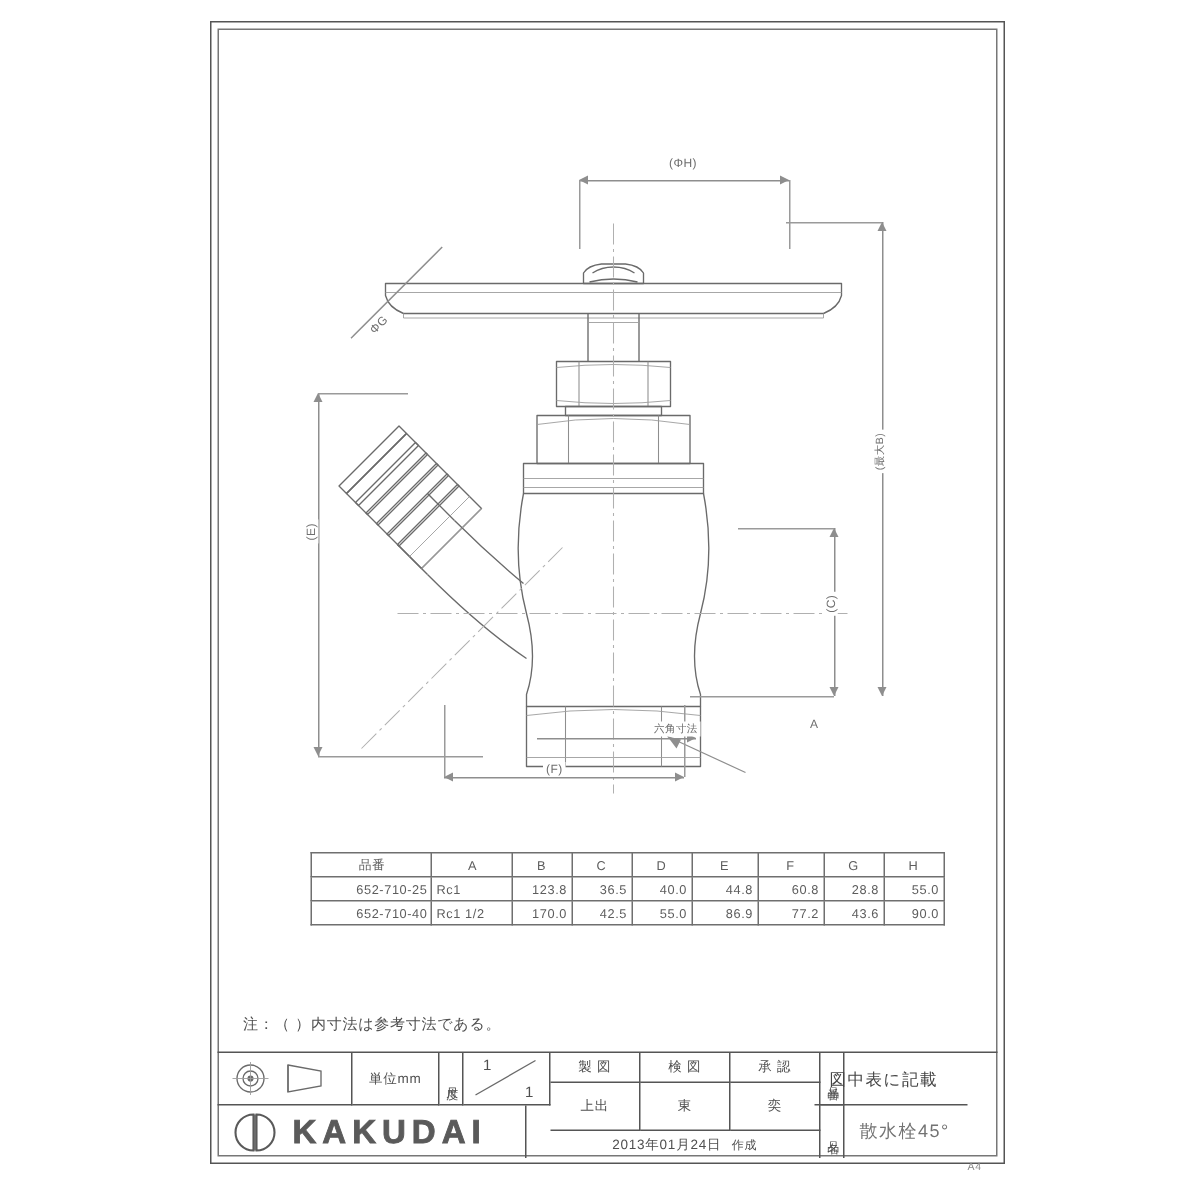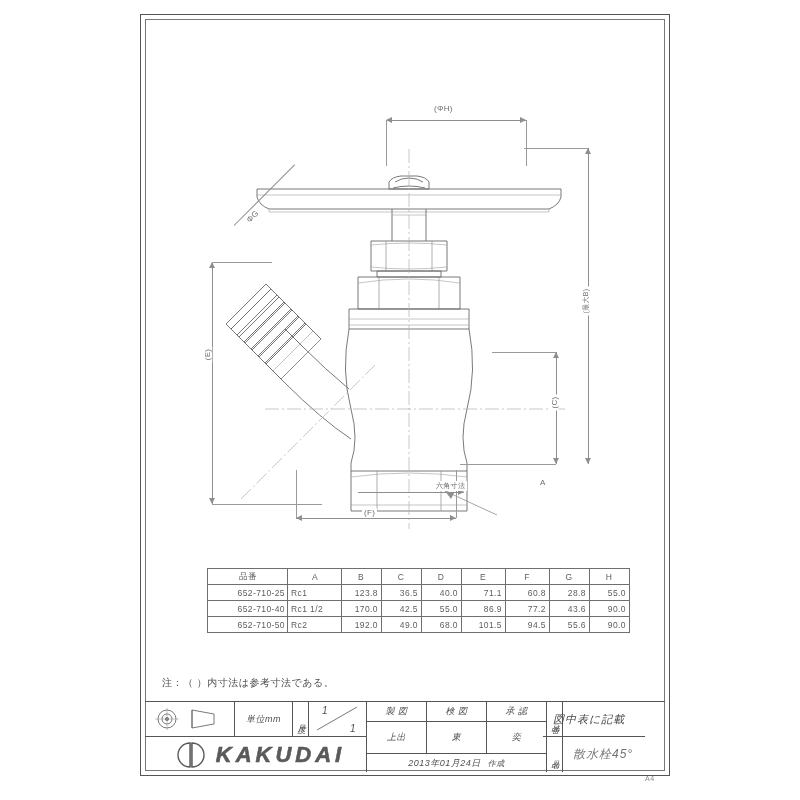--- a/index.html
+++ b/index.html
@@ -49,21 +49,21 @@
   .spec .code{width:74px;text-align:right;padding-left:3px;}
   .spec .colA{width:48px;text-align:left;padding-left:3px;}
   .spec .num{width:34px;text-align:right;padding-right:3px;}
   .spec .num-w{width:38px;text-align:right;padding-right:3px;}
 
   .note{position:absolute;left:162px;top:676px;font-size:10px;color:#4f4f4f;
         letter-spacing:.5px;}
 
   
   .tb{position:absolute;left:145px;top:701px;width:520px;height:70px;
-      border-top:1px solid #555;box-sizing:border-box;font-style:italic;}
+      border-top:1px solid #555;box-sizing:border-box;}
   .tb .cell{position:absolute;box-sizing:border-box;
             display:flex;align-items:center;justify-content:center;
             font-size:9px;color:#4f4f4f;letter-spacing:.5px;}
   .tb .bd-r{border-right:1px solid #555;}
   .tb .bd-b{border-bottom:1px solid #555;}
   .vert{writing-mode:vertical-rl;text-orientation:upright;font-size:8px;
         letter-spacing:1px;line-height:1;}
   .kak{font-size:22px;letter-spacing:4px;color:#5a5a5a;font-weight:bold;
        -webkit-text-stroke:0.6px #5a5a5a;}
   .pname{font-size:12px;color:#737373;letter-spacing:1px;}
@@ -140,21 +140,21 @@
       <path d="M 300,472 L 352,496" stroke="#8e8e8e" stroke-width="0.8"></path>
       <path d="M 300,472 l 9,2 l -3,6 z" fill="#8e8e8e" stroke="none"></path>
     </g>
   </svg>
 
   <div class="ln h dim" style="left:386px;top:120px;width:140px;"></div>
   <div class="arrow ar-l" style="left:386px;top:117px;"></div>
   <div class="arrow ar-r" style="left:520px;top:117px;"></div>
   <div class="ln v thin" style="left:386px;top:120px;height:46px;"></div>
   <div class="ln v thin" style="left:526px;top:120px;height:46px;"></div>
-  <div class="dimtext" style="left:432px;top:104px;">(ΦH)</div>
+  <div class="dimtext" style="left:444px;top:104px;">(ΦH)</div>
 
   <div class="ln h dim" style="left:234px;top:225px;width:86px;transform:rotate(-45deg);transform-origin:left center;"></div>
   <div class="dimtext rot45" style="left:244px;top:212px;">ΦG</div>
 
   <div class="ln v dim" style="left:212px;top:262px;height:242px;"></div>
   <div class="arrow ar-u" style="left:209px;top:262px;"></div>
   <div class="arrow ar-d" style="left:209px;top:498px;"></div>
   <div class="ln h thin" style="left:212px;top:262px;width:60px;"></div>
   <div class="ln h thin" style="left:212px;top:504px;width:110px;"></div>
   <div class="dimtext rot90" style="left:200px;top:350px;">(E)</div>
@@ -199,47 +199,36 @@
         <th class="num" style="text-align:center">H</th>
       </tr>
     </thead>
     <tbody id="spec-body">
         <tr>
           <td class="code">652-710-25</td>
           <td class="colA">Rc1</td>
           <td class="num">123.8</td>
           <td class="num">36.5</td>
           <td class="num">40.0</td>
-          <td class="num-w">71.1</td>
+          <td class="num-w">44.8</td>
           <td class="num-w">60.8</td>
           <td class="num">28.8</td>
           <td class="num">55.0</td>
         </tr>
         <tr>
           <td class="code">652-710-40</td>
           <td class="colA">Rc1 1/2</td>
           <td class="num">170.0</td>
           <td class="num">42.5</td>
           <td class="num">55.0</td>
           <td class="num-w">86.9</td>
           <td class="num-w">77.2</td>
           <td class="num">43.6</td>
           <td class="num">90.0</td>
         </tr>
-        <tr>
-          <td class="code">652-710-50</td>
-          <td class="colA">Rc2</td>
-          <td class="num">192.0</td>
-          <td class="num">49.0</td>
-          <td class="num">68.0</td>
-          <td class="num-w">101.5</td>
-          <td class="num-w">94.5</td>
-          <td class="num">55.6</td>
-          <td class="num">90.0</td>
-        </tr>
       </tbody>
   </table>
 
   <div class="note">注：（ ）内寸法は参考寸法である。</div>
 
   <div class="tb">
 
     <div class="cell bd-r bd-b" style="left:0;top:0;width:90px;height:35px;">
       <svg width="76" height="26" viewBox="0 0 76 26">
         <g fill="none" stroke="#6a6a6a" stroke-width="0.9">
@@ -260,21 +249,21 @@
     </div>
 
     <div class="cell bd-r bd-b" style="left:164px;top:0;width:58px;height:35px;position:absolute;">
       <svg width="56" height="33" viewBox="0 0 56 33" style="position:absolute;left:0;top:0;">
         <path d="M 8,28 L 48,5" stroke="#6a6a6a" stroke-width="0.9" fill="none"></path>
       </svg>
       <span style="position:absolute;left:13px;top:3px;font-size:10px;">1</span>
       <span style="position:absolute;right:10px;bottom:2px;font-size:10px;">1</span>
     </div>
 
-    <div class="cell bd-r" style="left:0;top:35px;width:222px;height:35px;justify-content:center;padding-left:8px;">
+    <div class="cell bd-r" style="left:0;top:35px;width:206px;height:35px;justify-content:flex-start;padding-left:8px;">
       <svg width="34" height="28" viewBox="0 0 34 28" style="margin-right:8px;">
         <g fill="none" stroke="#5a5a5a" stroke-width="1.4">
           <path d="M 16,2 A 12,12 0 0 0 16,26 Z"></path>
           <path d="M 18,2 A 12,12 0 0 1 18,26 Z"></path>
           <path d="M 17,2 L 17,26" stroke-width="1"></path>
         </g>
       </svg>
       <span class="kak">KAKUDAI</span>
     </div>
 

